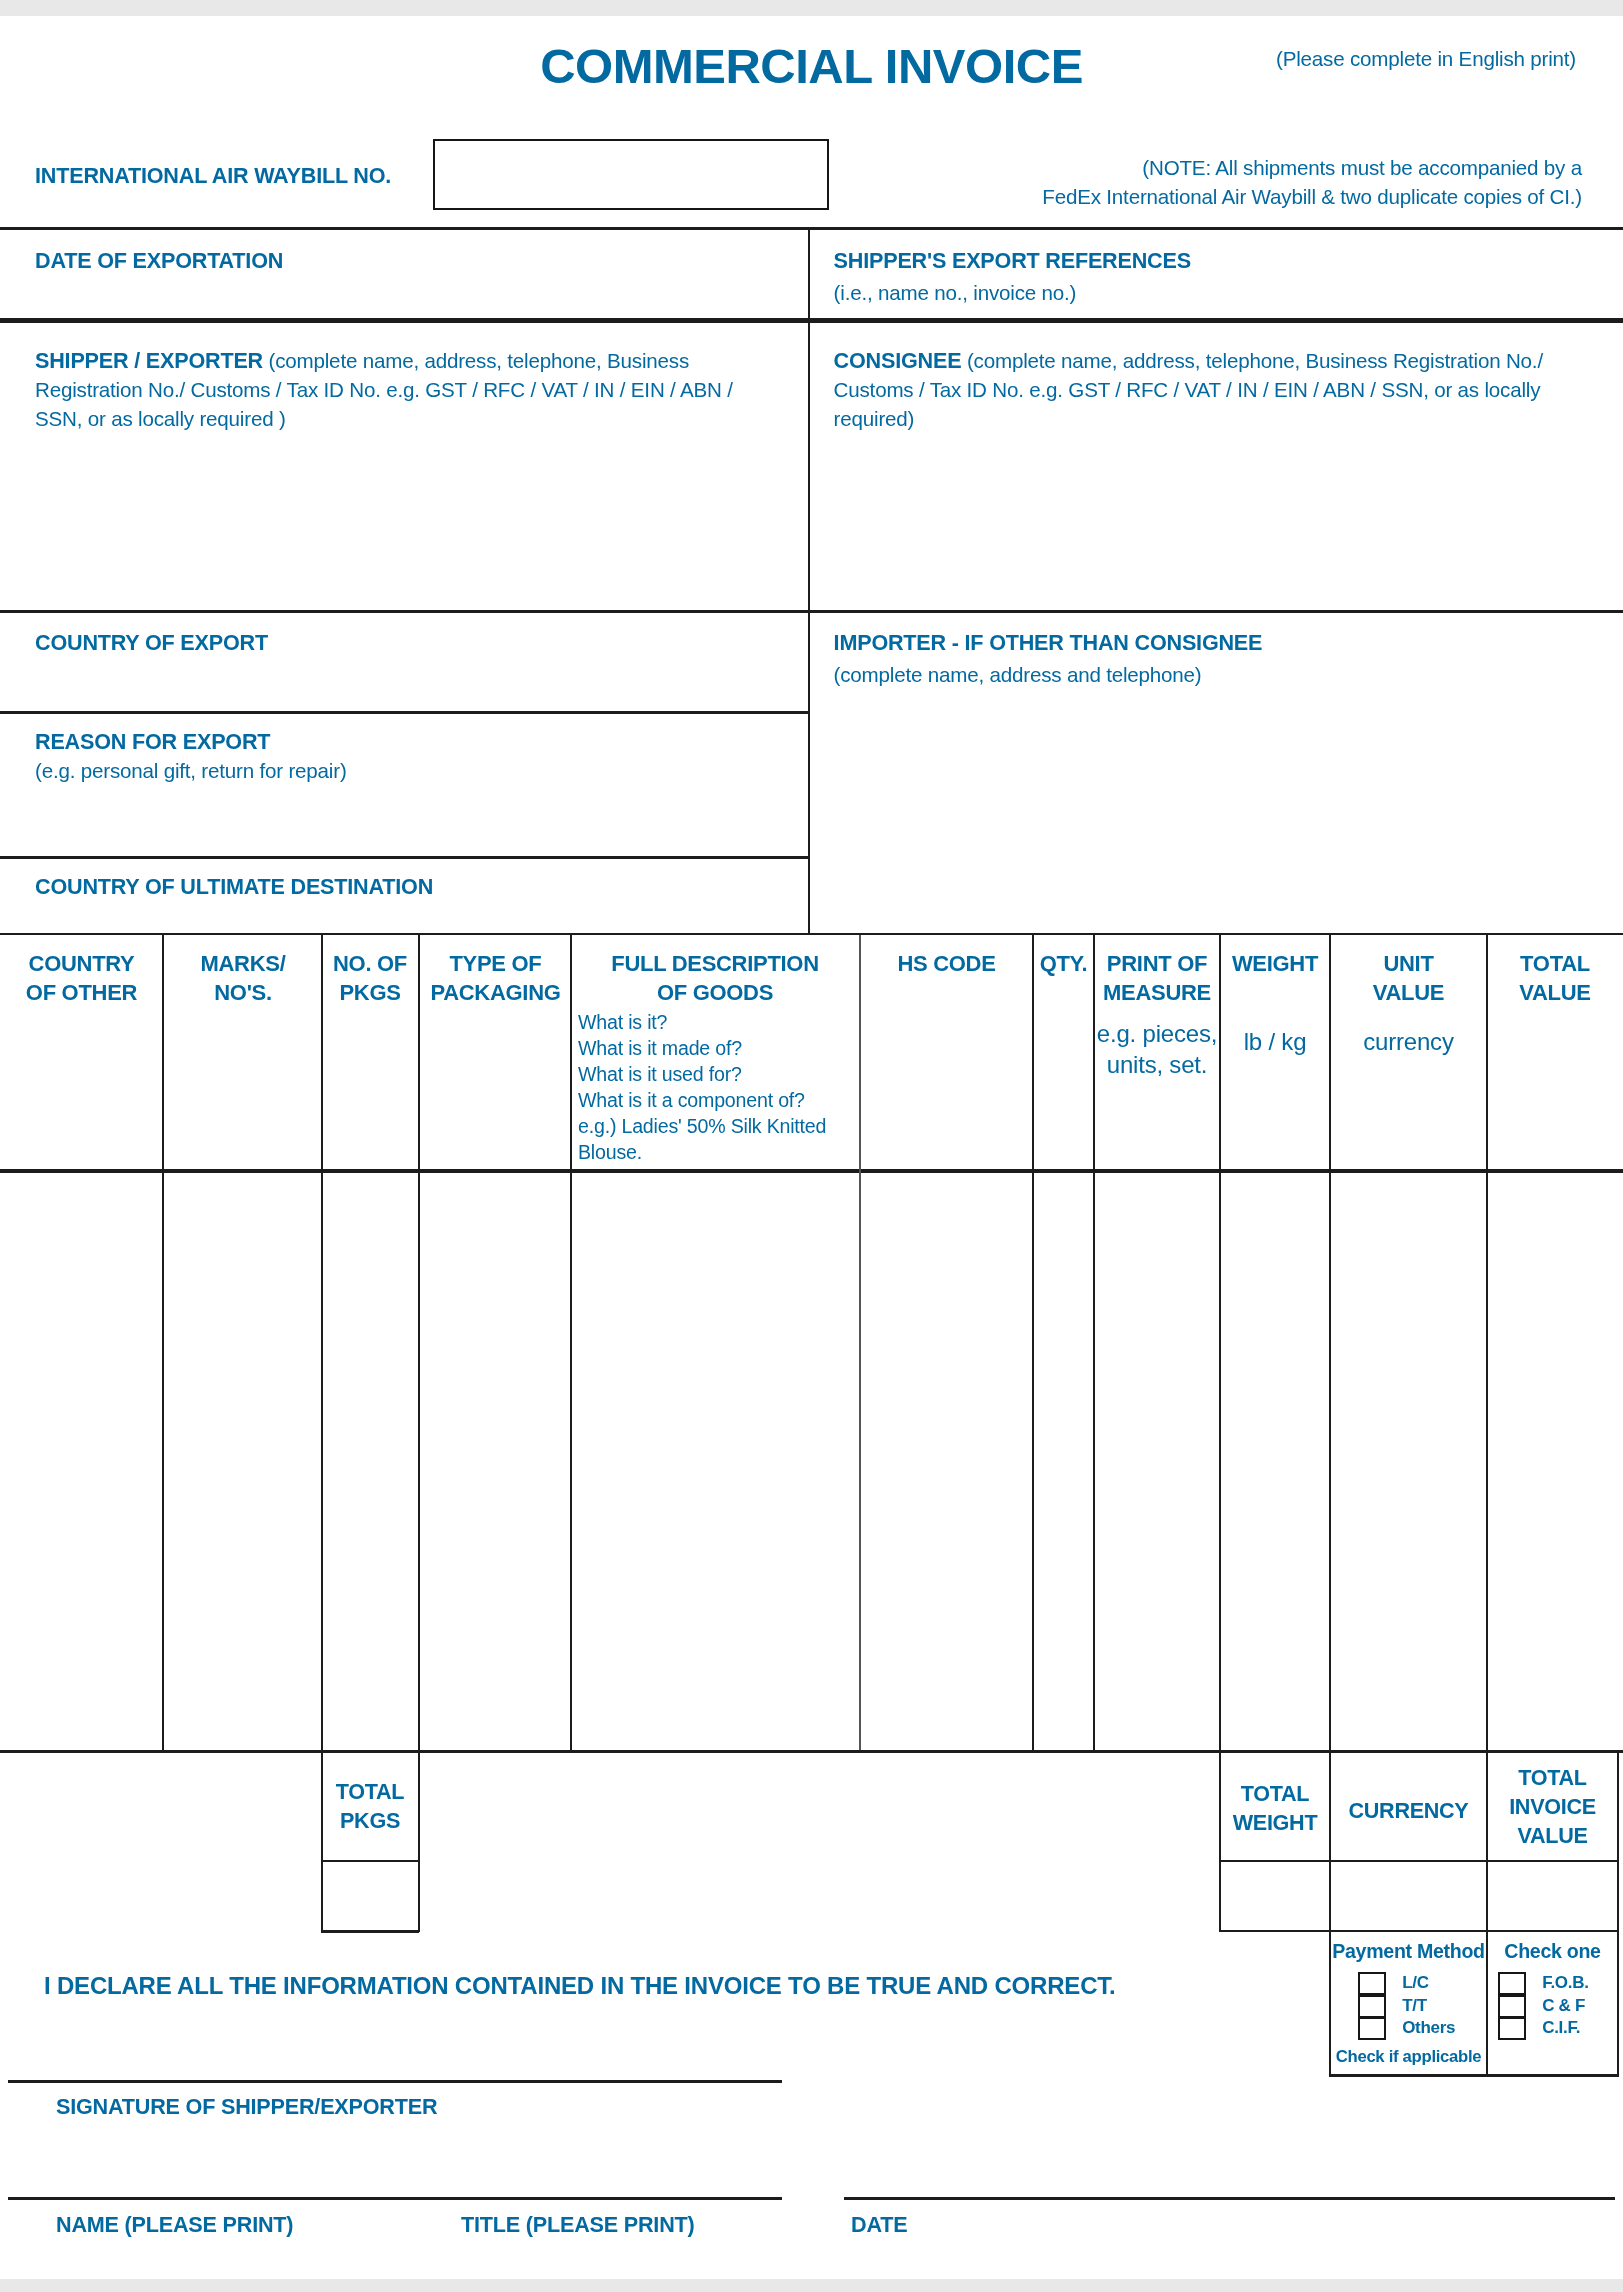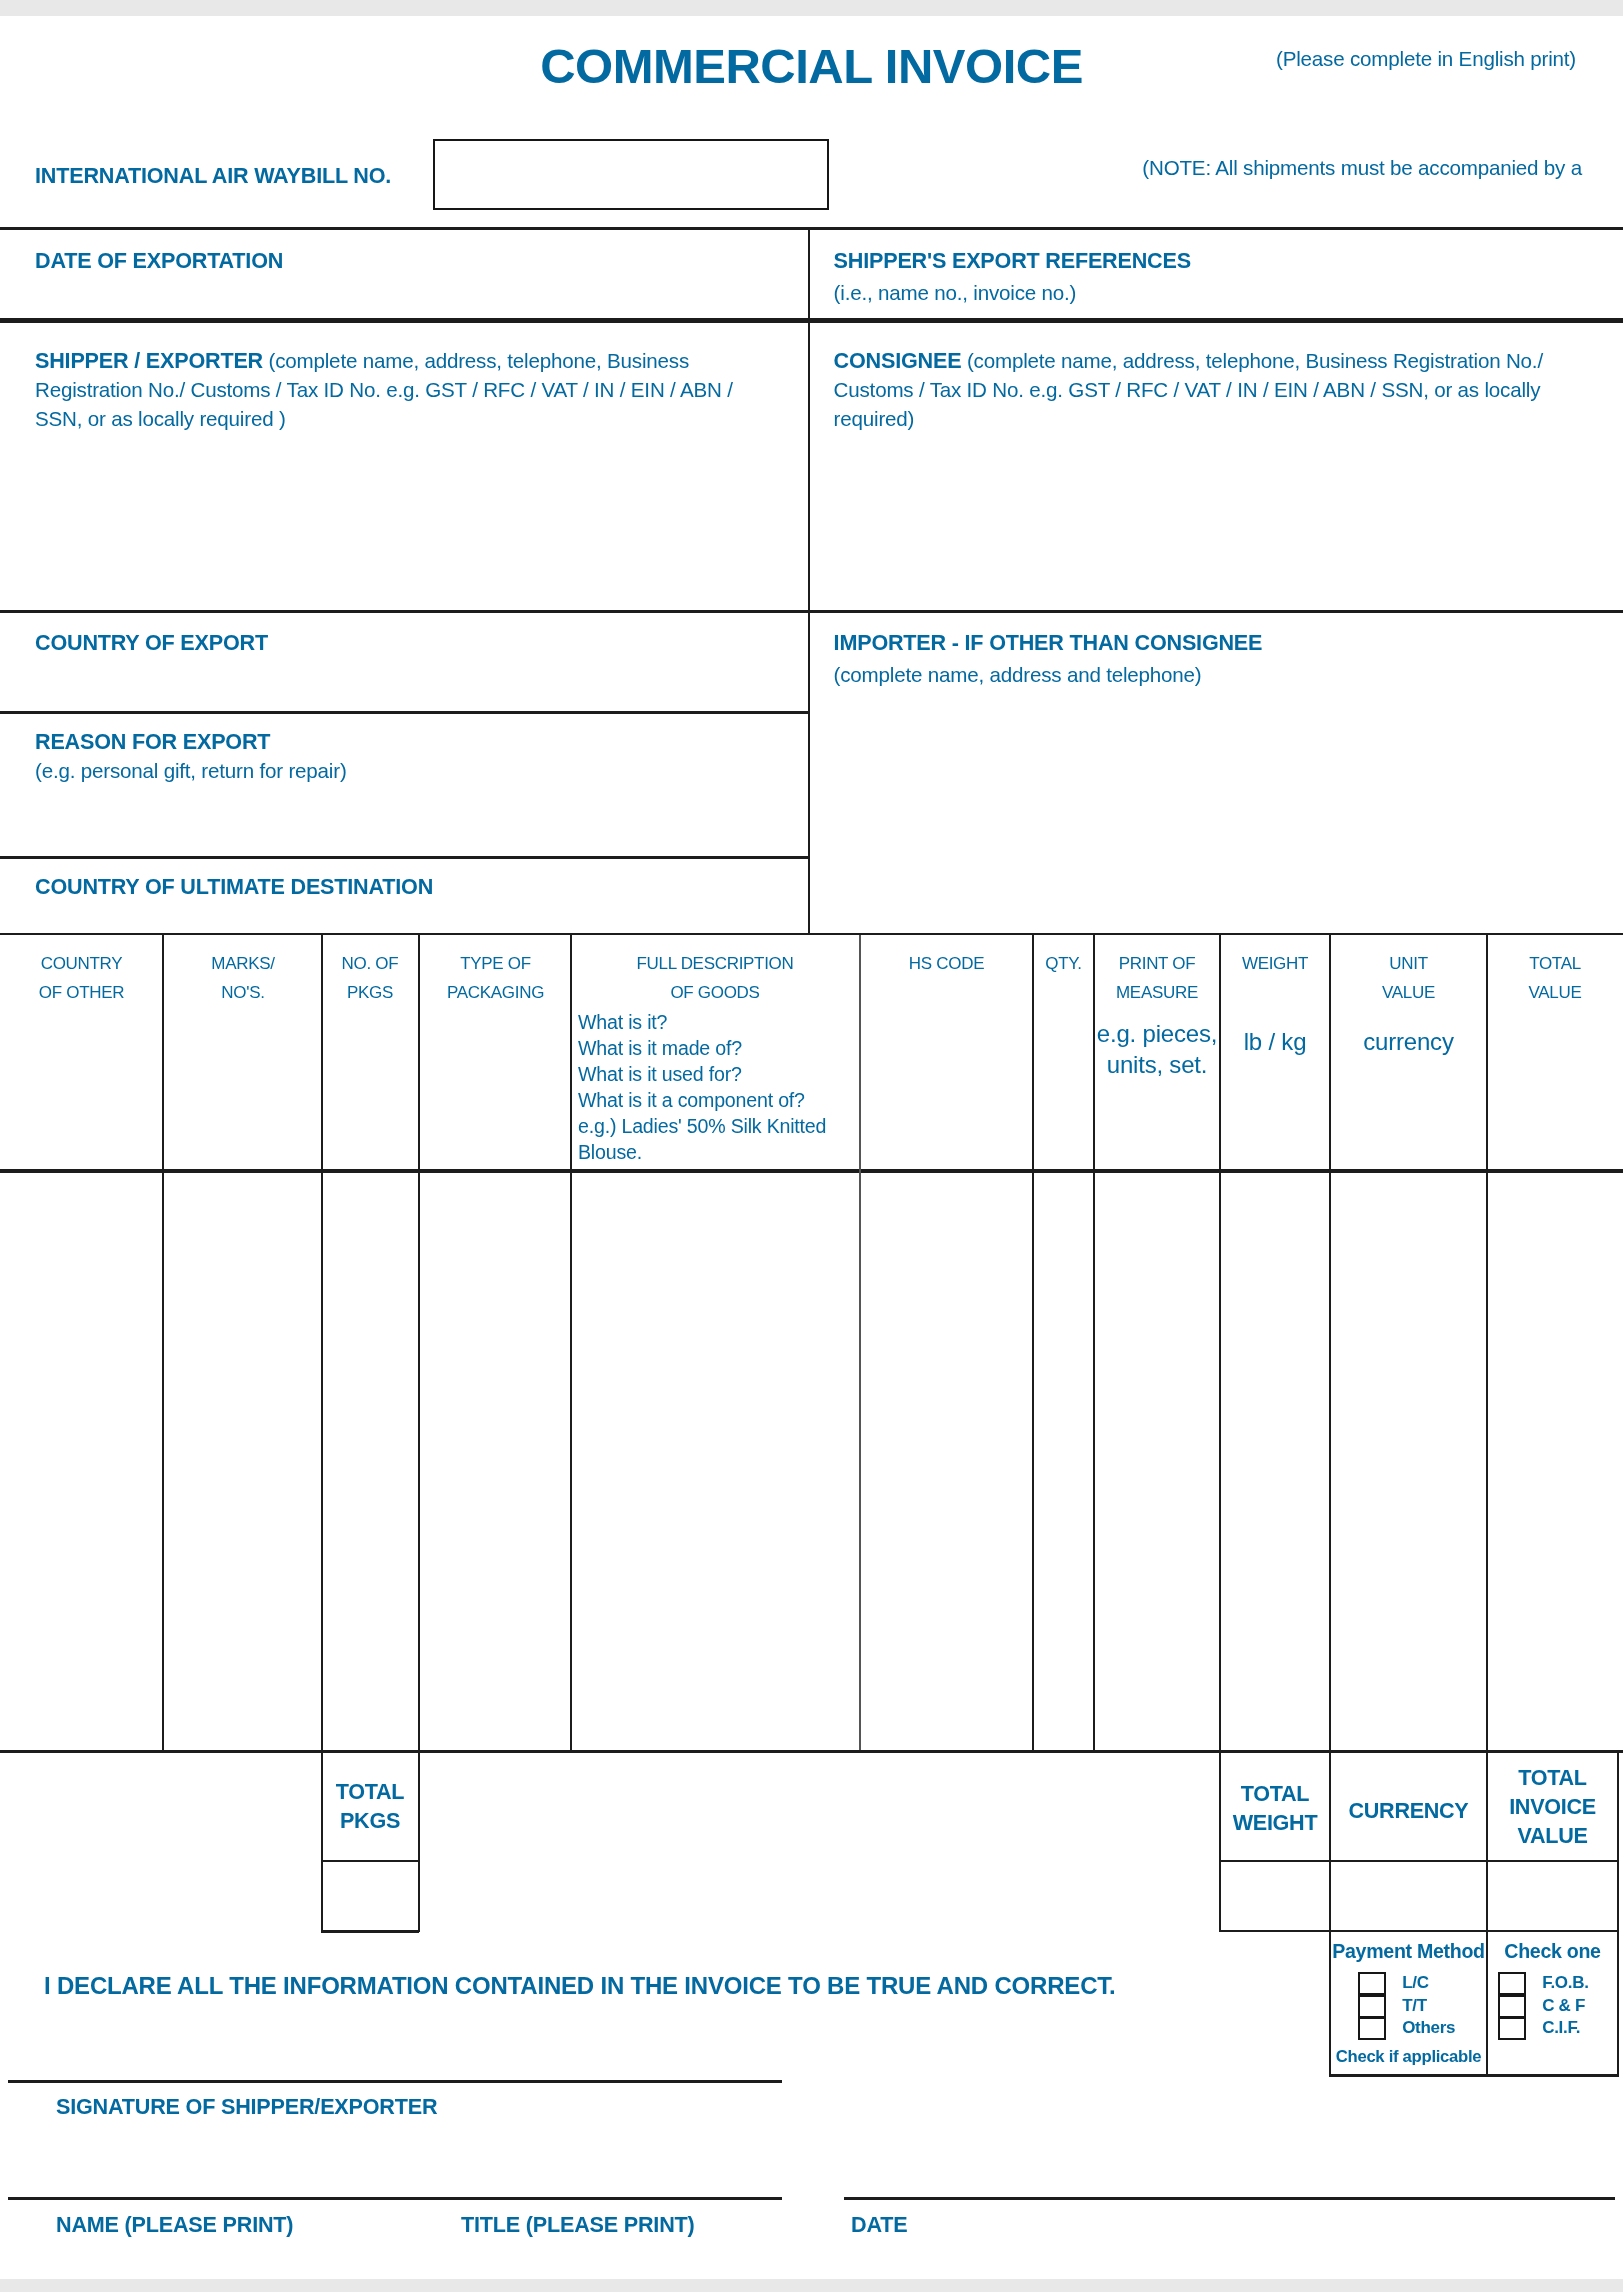--- a/index.html
+++ b/index.html
@@ -8,21 +8,21 @@
     font-family:"Liberation Sans","DejaVu Sans",sans-serif;color:#0369a1;
     margin:16px auto;overflow:hidden;
   }
   .hl{position:absolute;background:#1c1c1c;}
   .vl{position:absolute;background:#1c1c1c;}
   .lbl{position:absolute;font-weight:bold;font-size:21.6px;letter-spacing:-0.2px;white-space:nowrap;}
   .hint{position:absolute;font-size:20.6px;letter-spacing:-0.2px;white-space:nowrap;}
   .para{position:absolute;font-size:20.6px;line-height:29px;letter-spacing:-0.2px;}
   .para b{font-size:21.6px;letter-spacing:-0.2px;}
   .title{position:absolute;left:0;right:0;top:21.6px;text-align:center;font-weight:bold;font-size:49px;letter-spacing:-0.5px;}
-  .colhead{position:absolute;text-align:center;font-weight:normal;font-size:17px;line-height:29px;letter-spacing:-0.3px;top:933px;}
+  .colhead{position:absolute;text-align:center;font-weight:bold;font-size:22px;line-height:29px;letter-spacing:-0.3px;top:933px;}
   .colsub{position:absolute;text-align:center;font-size:24px;line-height:31px;letter-spacing:-0.2px;}
   .prompts{position:absolute;font-size:19.6px;line-height:26px;letter-spacing:-0.2px;}
   .cell{position:absolute;}
   .totlabel{position:absolute;text-align:center;font-weight:bold;font-size:21.6px;line-height:29px;letter-spacing:-0.3px;}
   .chkrow{position:absolute;display:flex;align-items:center;height:22.5px;}
   .chk{display:inline-block;width:23.5px;height:18.6px;border:2px solid #161616;background:#fff;}
   .chklabel{font-weight:bold;font-size:17px;margin-left:16.7px;letter-spacing:-0.3px;white-space:nowrap;}
   .boxhead{position:absolute;text-align:center;font-weight:bold;font-size:19.6px;letter-spacing:-0.3px;}
 </style>
 </head>
@@ -30,20 +30,21 @@
 
 <div class="page">
 
   <div class="title">COMMERCIAL INVOICE</div>
   <div class="hint" style="right:47px;top:31px;">(Please complete in English print)</div>
 
   <div class="lbl" style="left:35px;top:147px;">INTERNATIONAL AIR WAYBILL NO.</div>
   <div style="position:absolute;left:433px;top:123px;width:392px;height:67px;border:2.9px solid #161616;background:#fff;"></div>
   <div class="hint" style="right:41px;top:137px;text-align:right;line-height:29px;">
     <div>(NOTE: All shipments must be accompanied by a</div>
+    <div>FedEx International Air Waybill &amp; two duplicate copies of CI.)</div>
   </div>
 
   <div class="hl" style="left:0;top:211px;width:1623px;height:2.9px;"></div>
 
   <div class="vl" style="left:808px;top:214px;width:2px;height:704px;"></div>
 
   <div class="cell" style="left:0;top:214px;width:806px;height:88px;">
     <div class="lbl" style="left:35px;top:17.6px;">DATE OF EXPORTATION</div>
   </div>
 

